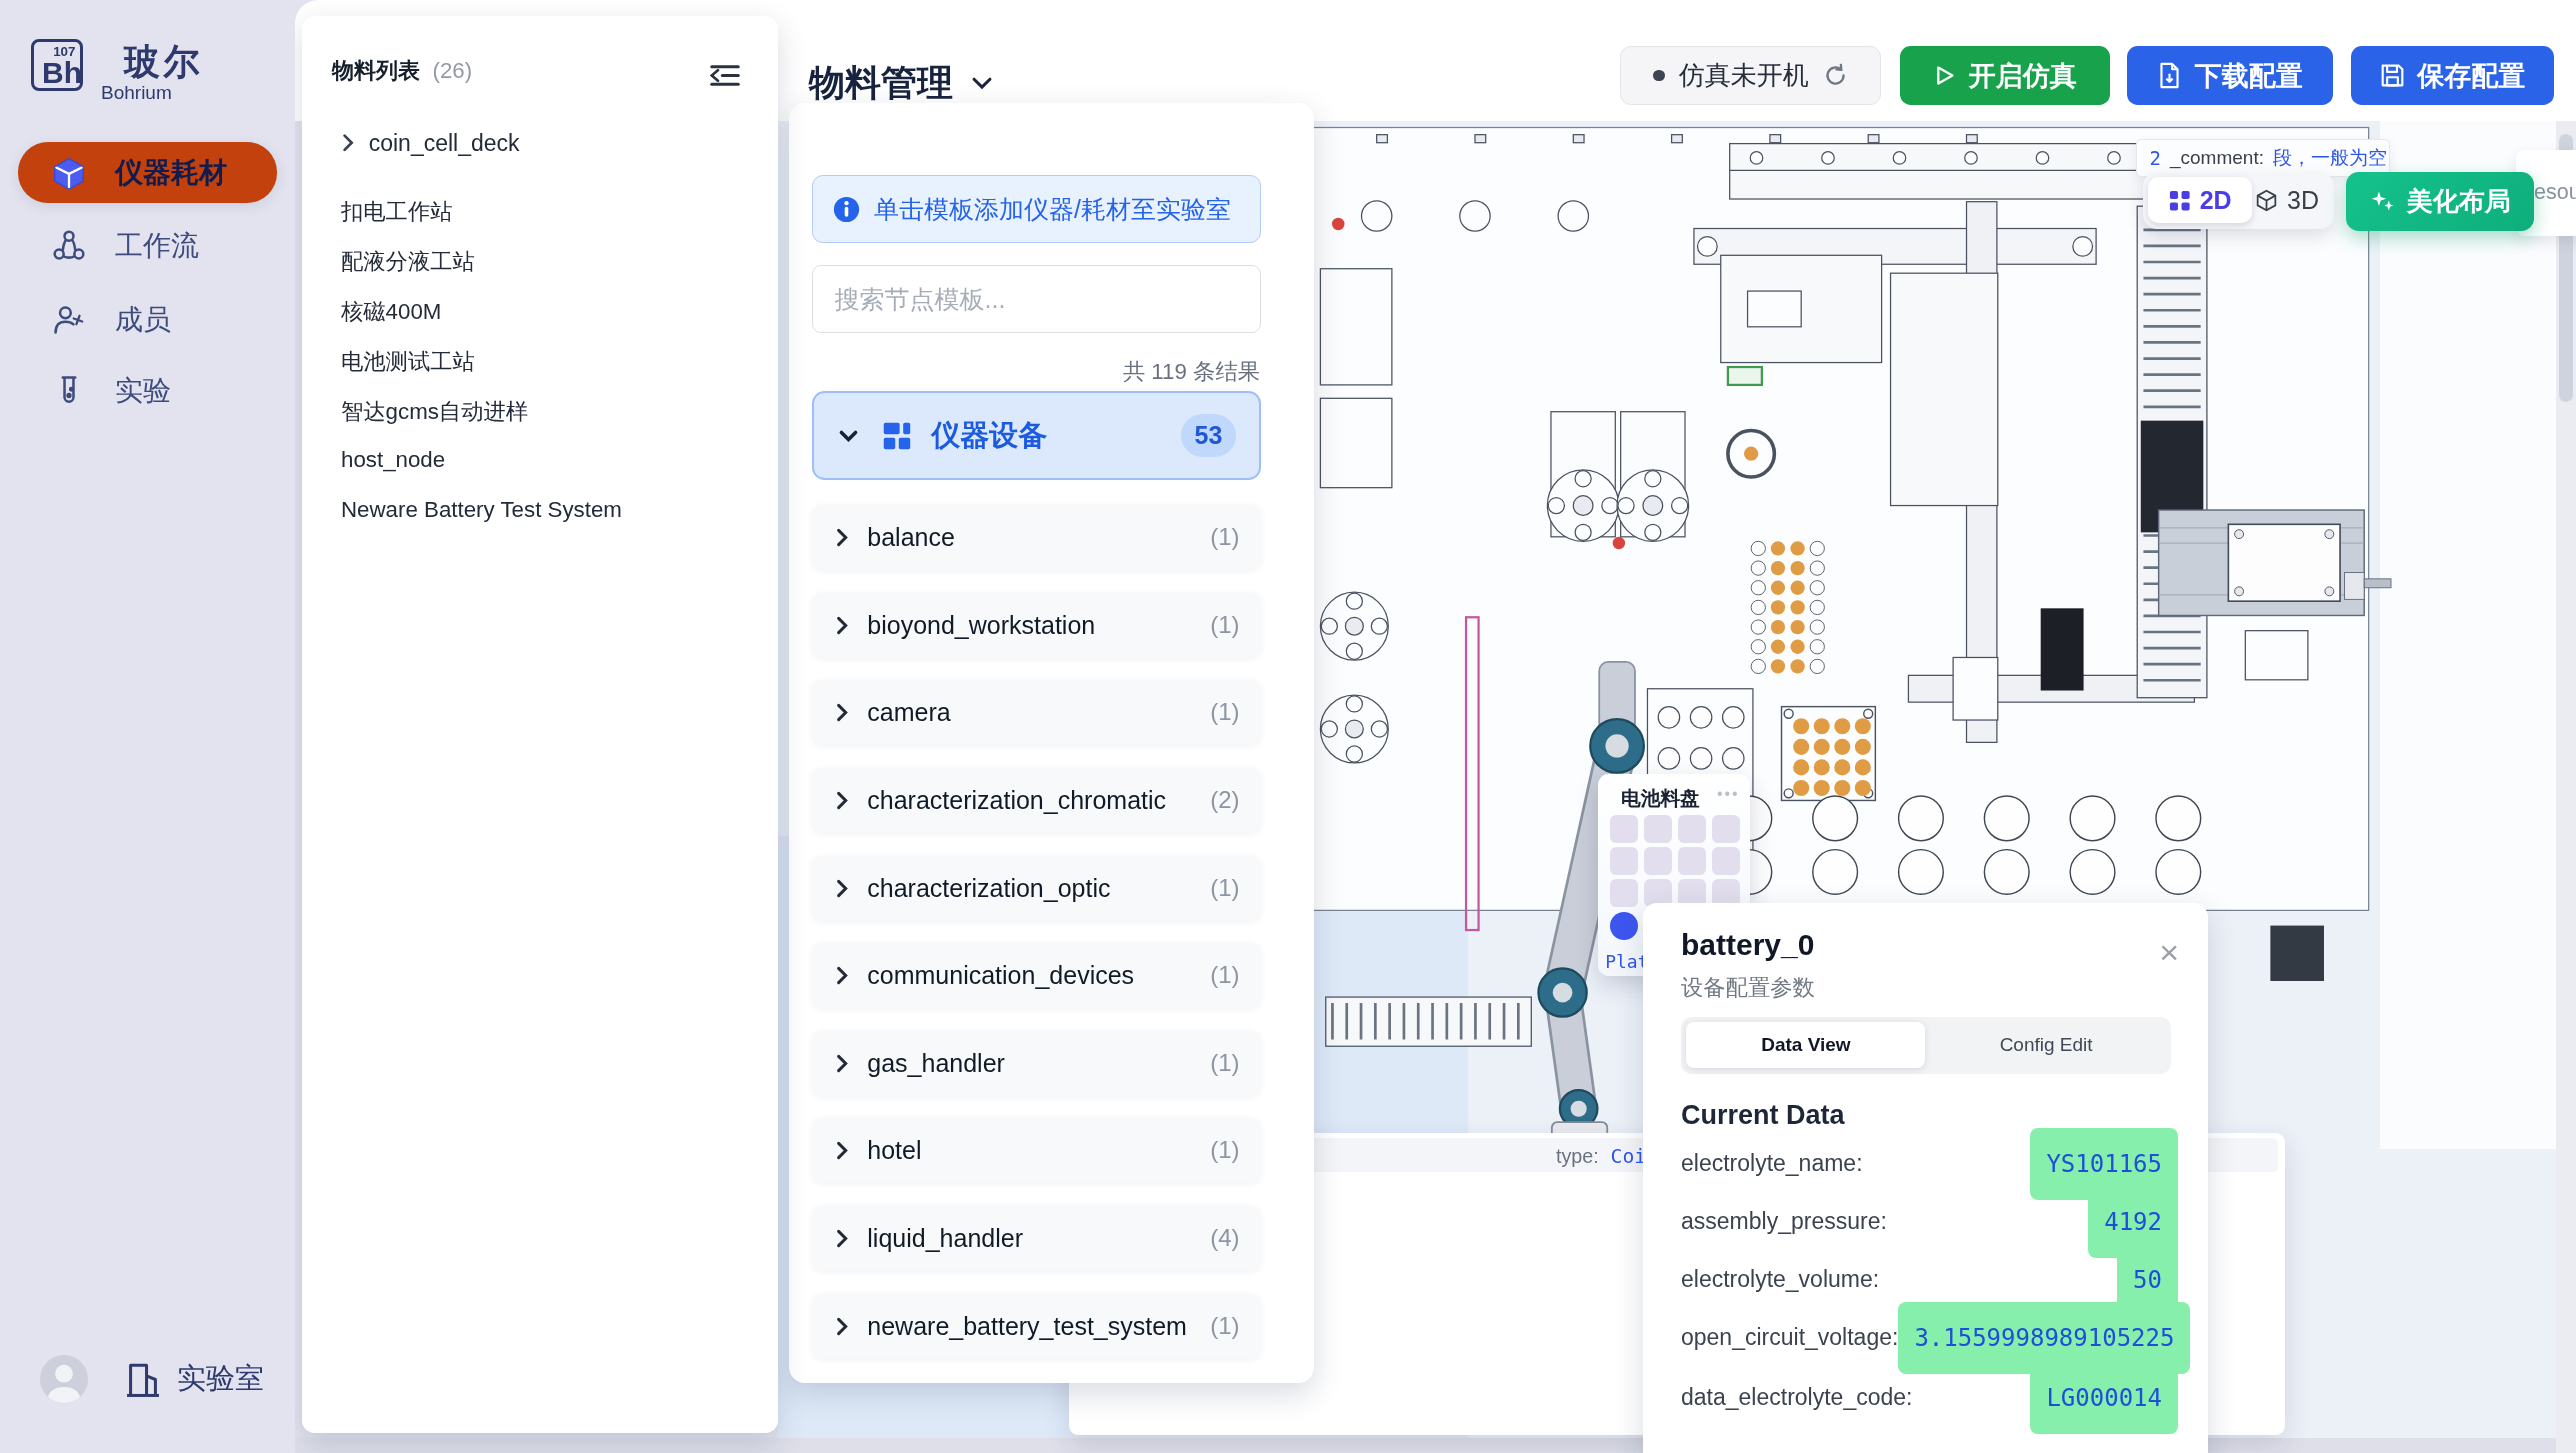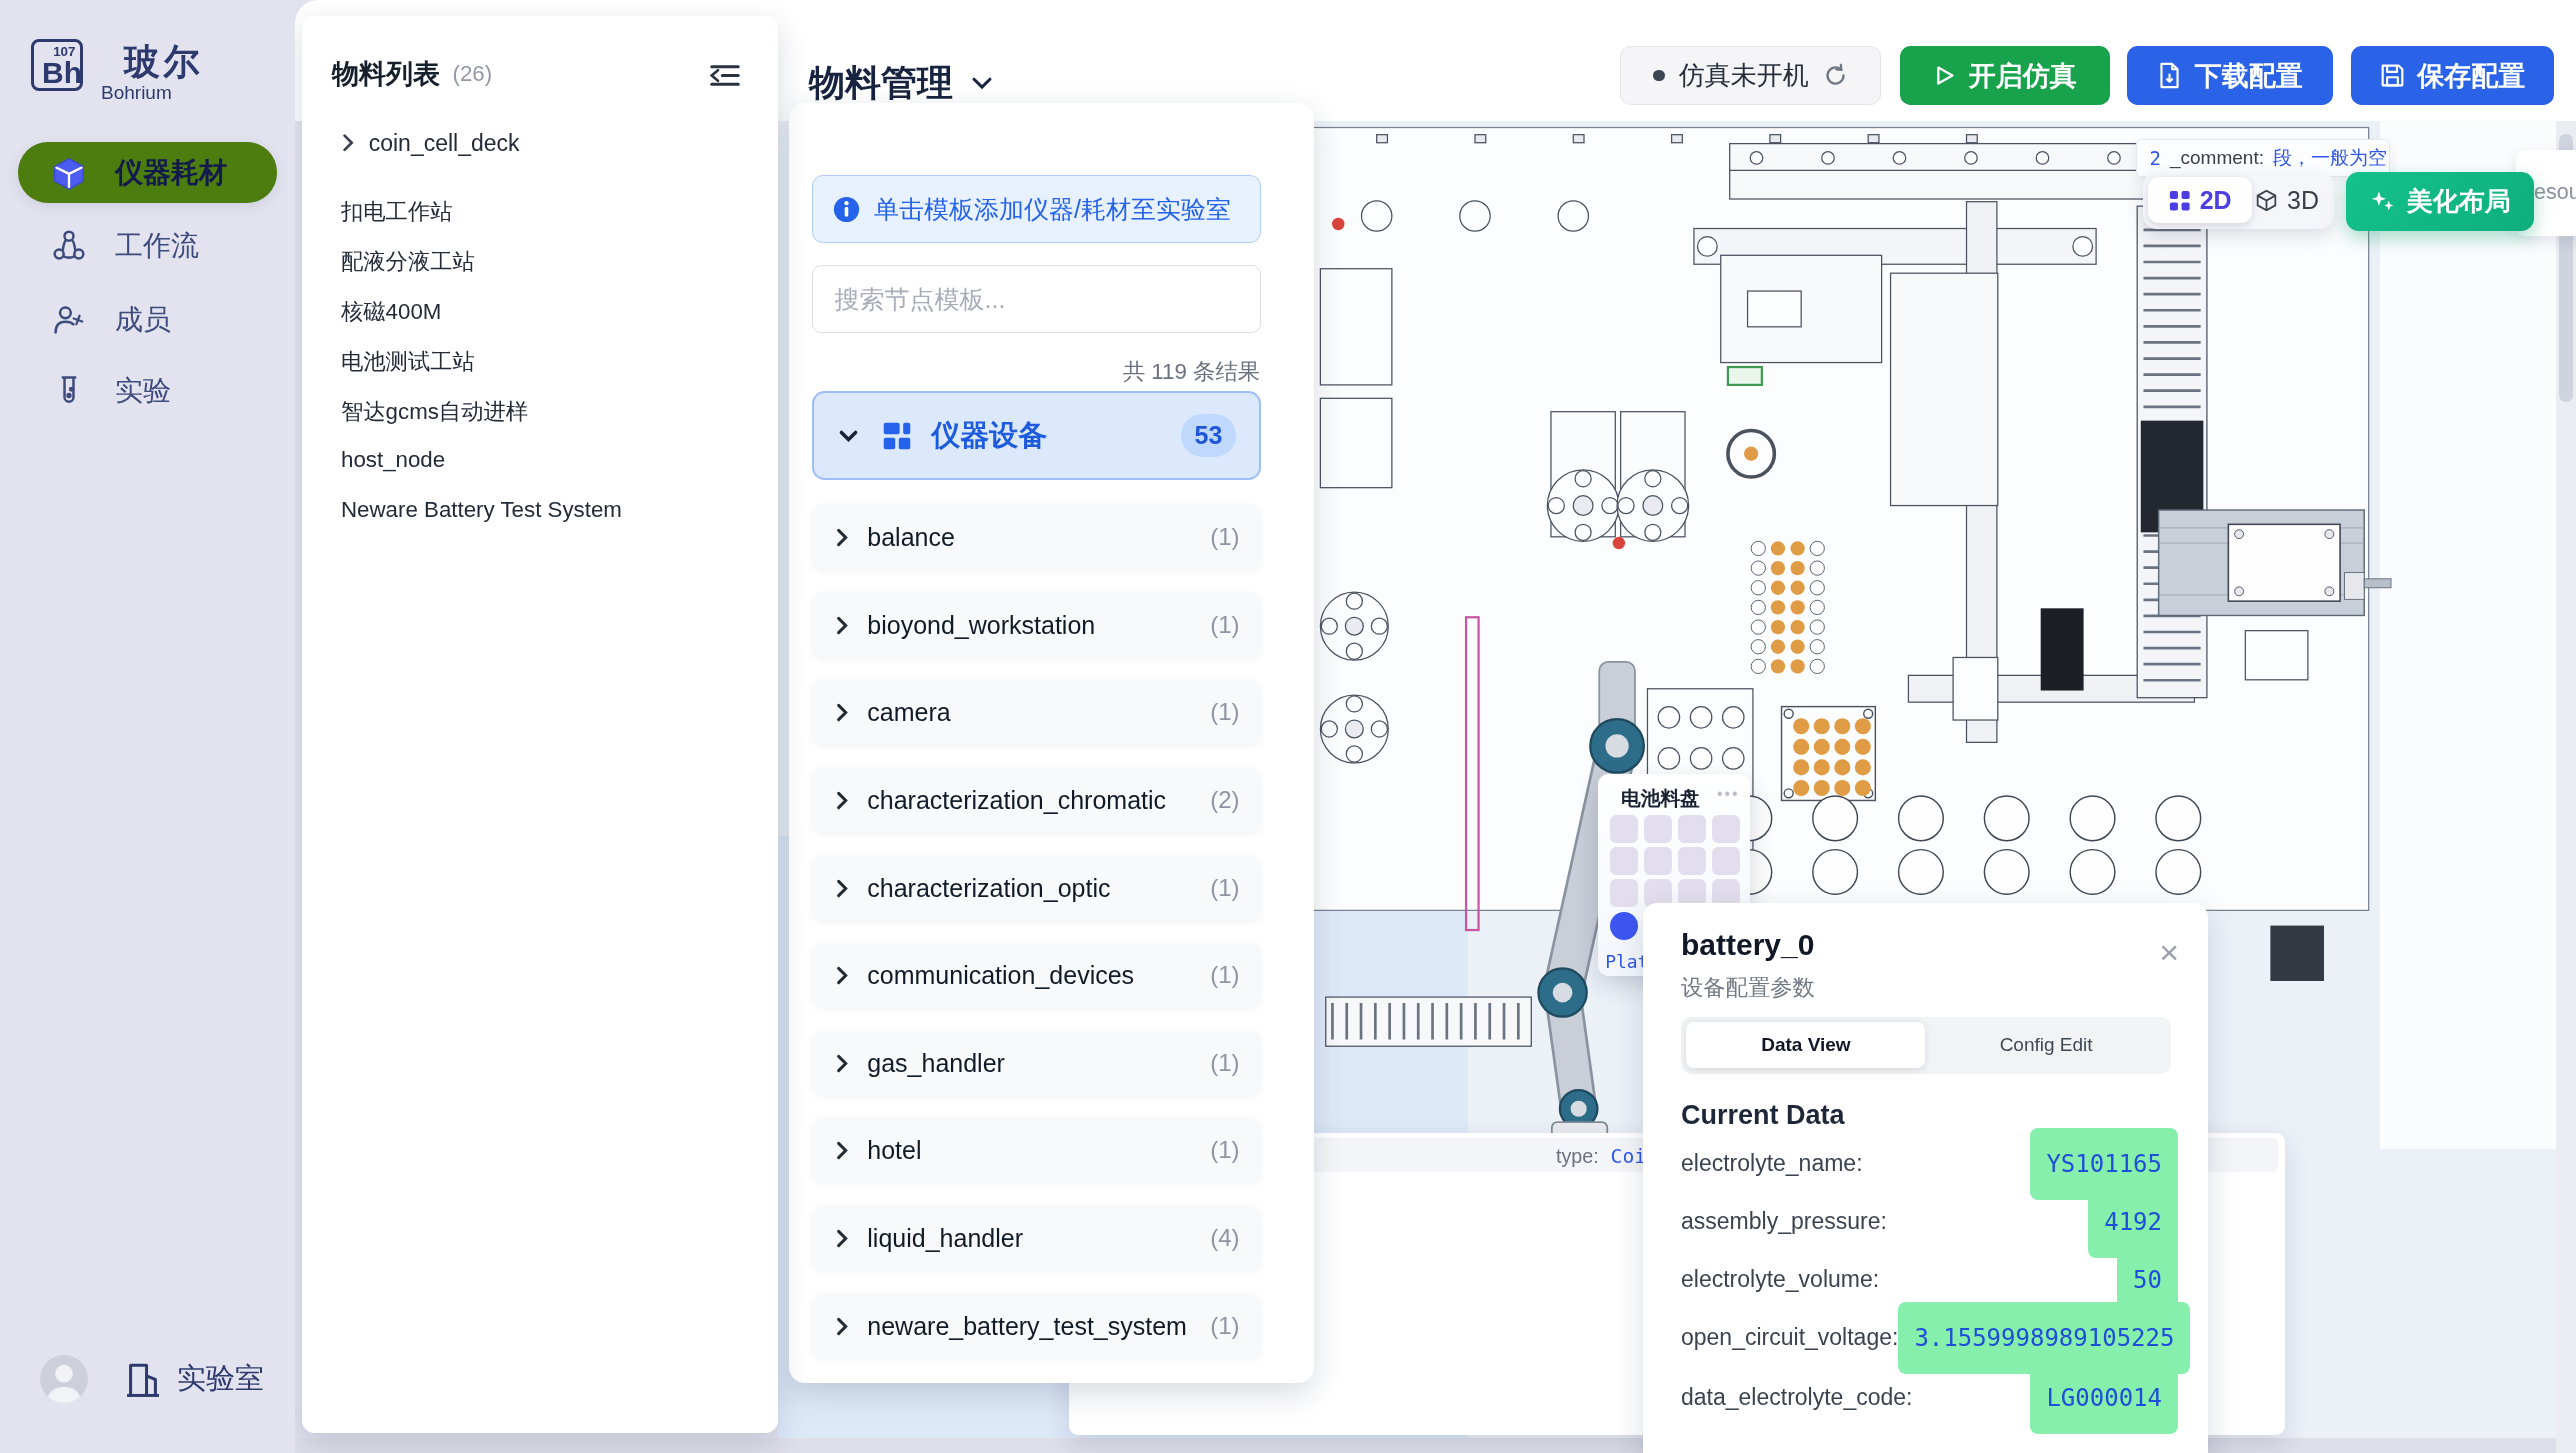--- a/index.html
+++ b/index.html
@@ -11,29 +11,29 @@
   .panel { background:#fff; border-radius:14.3px; box-shadow:0 10.7px 30px rgba(25,35,70,.16); }
 
   
   .sidebar { left:0; top:0; width:295px; height:1453px; background:#E3E3EF; }
   .logo-box { left:31px; top:39px; width:52px; height:52px; border:3.6px solid #2E3A6E; border-radius:8px; }
   .logo-abbr { left:8px; top:14.3px; font-size:30px; font-weight:bold; color:#2E3A6E; }
   .logo-num { right:4.5px; top:1.8px; font-size:13.4px; font-weight:bold; color:#2E3A6E; }
   .brand-zh { left:100px; top:38px; font-size:36px; font-weight:bold; color:#2E3A6E; letter-spacing:3.6px;margin-left:24px;}
   .brand-en { left:101px; top:82px; font-size:19px; color:#2E3A6E; }
   .nav-item { left:18px; width:259px; height:61px; border-radius:30px; }
-  .nav-item.active { background:#4d7c0f; box-shadow:0 3.6px 12.5px rgba(30,40,90,.10); }
+  .nav-item.active { background:#c2410c; box-shadow:0 3.6px 12.5px rgba(30,40,90,.10); }
   .nav-ico { position:absolute; left:34px; top:50%; transform:translateY(-50%); width:34px; height:34px; }
   .nav-label { position:absolute; left:97px; top:50%; transform:translateY(-50%); font-size:28px; color:#3E4B7D; }
   .nav-item.active .nav-label { color:#121B4C; font-weight:bold; }
   .side-foot-label { font-size:29px; color:#2E3A6E; }
 
   
   .mat-panel { left:302px; top:16px; width:476px; height:1417px; border-radius:12.5px; }
-  .mat-title { font-size:27px; font-weight:bold; color:#161F2C; }
+  .mat-title { font-size:22px; font-weight:bold; color:#161F2C; }
   .mat-count { font-size:22.3px; color:#939AA6; margin-left:12.5px; font-weight:normal;}
   .mat-item { font-size:22.3px; color:#232B38; }
 
   
   .main-header { left:295px; top:0; width:2281px; height:121px; background:#fff; border-top-left-radius:23px; }
   .page-title { font-size:36px; font-weight:bold; color:#17233F; }
   .hbtn { height:59px; border-radius:10.7px; display:flex; align-items:center; justify-content:center; gap:12.5px; font-size:27px; font-weight:bold; color:#fff; cursor:pointer; }
   .status-pill { background:#F5F5F8; border:1.8px solid #E3E4E9; color:#262E3C; font-weight:normal; font-size:26px; gap:14.3px; }
 
   

